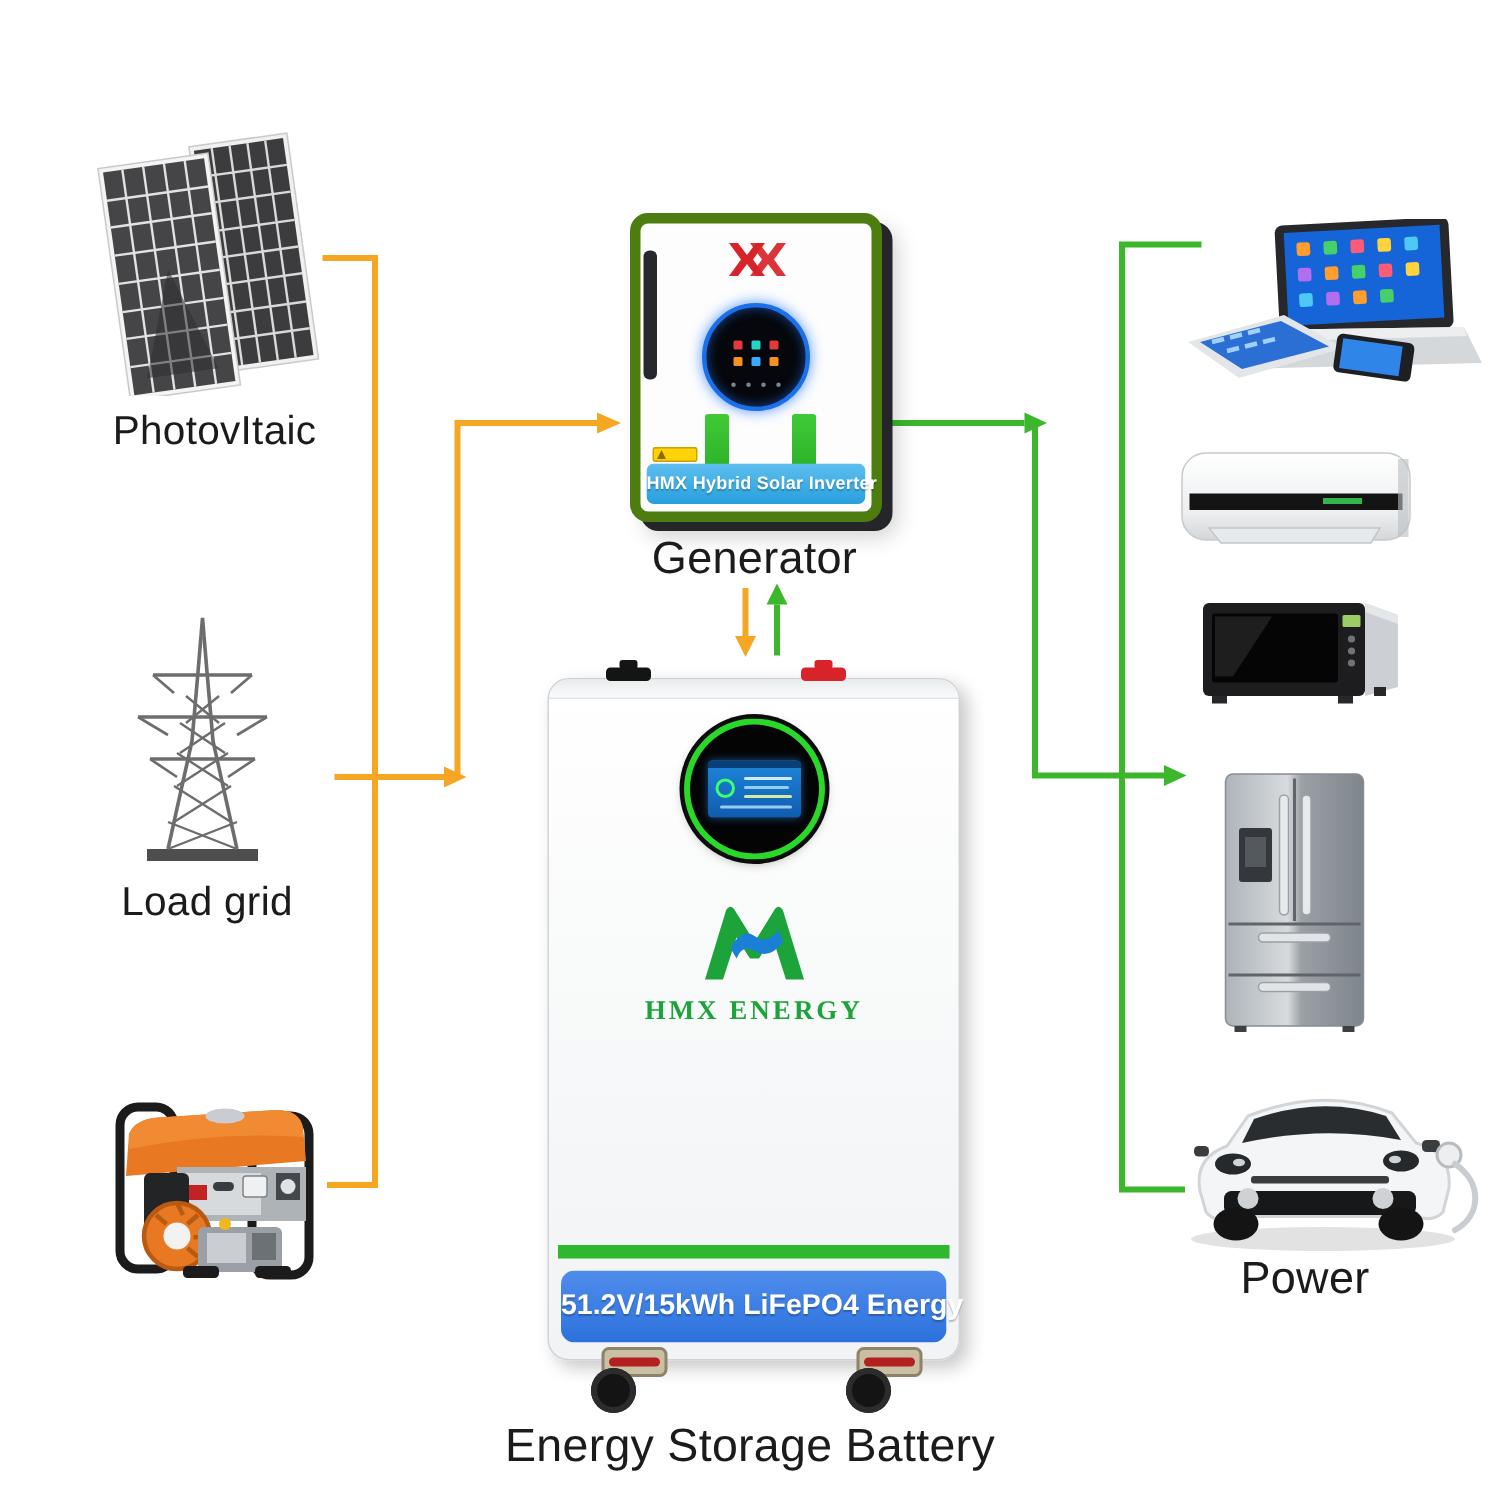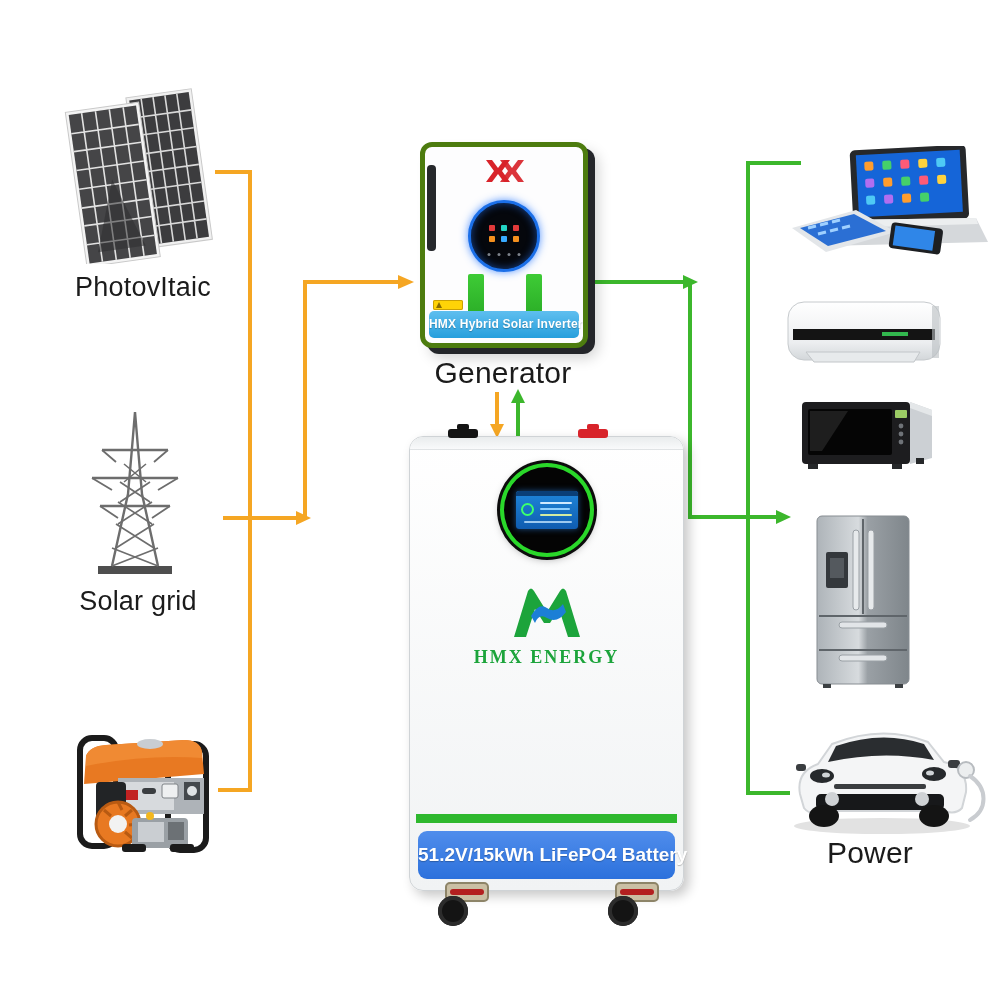--- a/index.html
+++ b/index.html
@@ -30,21 +30,21 @@
   .flow{fill:none;stroke-width:4px;}
   .flow.orange{stroke:var(--source-flow-orange);}
   .flow.green{stroke:var(--output-flow-green);}
   .head.orange{fill:var(--source-flow-orange);stroke:none;}
   .head.green{fill:var(--output-flow-green);stroke:none;}
 
   
   .inverter{
     left:420px;top:142px;width:168px;height:206px;background:#fdfdfe;
     border-radius:12px;box-shadow:7px 6px 0 0 #24262a,10px 10px 14px rgba(0,0,0,.18);
-    border:5px solid #4d7c0f;
+    border:7px solid #4d7c0f;
   }
   .inv-vent{position:absolute;left:2px;top:18px;width:9px;height:86px;background:#26282c;border-radius:4px;}
   .inv-logo{position:absolute;left:50%;top:12px;transform:translateX(-50%);}
   .inv-display{
     position:absolute;left:50%;top:53px;transform:translateX(-50%);
     width:72px;height:72px;border-radius:50%;background:#05070c;
     border:3px solid #1b6fe8;box-shadow:0 0 9px rgba(40,120,255,.8),inset 0 0 8px rgba(40,120,255,.55);
   }
   .ind-row{position:absolute;left:50%;transform:translateX(-50%);display:flex;gap:6px;}
   .ind-row.r1{top:22px;} .ind-row.r2{top:33px;}
@@ -63,22 +63,22 @@
   }
   .inv-warning{
     position:absolute;left:8px;bottom:33px;width:30px;height:10px;background:#ffd307;
     border-radius:2px;box-shadow:inset 0 0 0 1px #caa004;
   }
   .inv-warning i{position:absolute;left:3px;top:2px;width:6px;height:6px;background:#8a6d00;
     clip-path:polygon(50% 0,100% 100%,0 100%);}
 
   
   .battery{
-    left:365px;top:436px;width:275px;height:455px;background:linear-gradient(#ffffff,#f1f3f4);
-    border-radius:14px;border:1px solid #cfd3d6;box-shadow:5px 5px 12px rgba(0,0,0,.22);margin-left:44px;
+    left:365px;top:452px;width:275px;height:455px;background:linear-gradient(#ffffff,#f1f3f4);
+    border-radius:14px;border:1px solid #cfd3d6;box-shadow:5px 5px 12px rgba(0,0,0,.22);
   }
   .battery::before{content:'';position:absolute;top:0;left:0;right:0;height:12px;
     background:linear-gradient(#e9eced,#f9fafb);border-radius:13px 13px 0 0;border-bottom:1px solid #e0e3e5;}
   .terminal{position:absolute;top:-8px;width:30px;height:9px;border-radius:3px;}
   .terminal::after{content:'';position:absolute;top:-5px;left:9px;width:12px;height:6px;border-radius:2px;background:inherit;}
   .terminal.neg{left:38px;background:#141414;}
   .terminal.pos{left:168px;background:#d8232a;}
   .bat-display{
     position:absolute;left:50%;top:26px;transform:translateX(-50%);
     width:94px;height:94px;border-radius:50%;background:#040404;
@@ -169,21 +169,21 @@
   <svg class="icon" style="left:72px;top:398px;width:126px;height:182px;" viewBox="0 0 126 182" fill="none" stroke="#6d6d6d" stroke-width="2.4">
     <rect x="26" y="168" width="74" height="8" fill="#4e4e4e" stroke="none"></rect>
     <path d="M40,168 L56,96 L60,50 L62,26"></path>
     <path d="M86,168 L70,96 L66,50 L64,26"></path>
     <path d="M62,26 L63,14 L64,26"></path>
     <path d="M30,52 H96 M20,80 H106 M28,108 H98"></path>
     <path d="M30,52 L44,64 M96,52 L82,64 M20,80 L40,92 M106,80 L86,92 M28,108 L46,120 M98,108 L80,120" stroke-width="1.8"></path>
     <path d="M44,150 L82,126 M82,150 L44,126 M46,126 L80,104 M80,126 L46,104 M48,104 L78,84 M78,104 L48,84 M52,84 L74,66 M74,84 L52,66" stroke-width="1.6"></path>
     <path d="M40,168 L86,150 M86,168 L40,150" stroke-width="1.6"></path>
   </svg>
-  <div class="label" style="left:33px;top:586px;width:210px;">Solar grid</div>
+  <div class="label" style="left:33px;top:586px;width:210px;">Load grid</div>
 
   <svg class="icon" style="left:66px;top:726px;width:152px;height:132px;" viewBox="0 0 152 132">
     <g fill="none" stroke="#1b1b1b" stroke-width="6" stroke-linejoin="round">
       <rect x="14" y="12" width="36" height="108" rx="12"></rect>
       <rect x="102" y="18" width="38" height="106" rx="12"></rect>
     </g>
     <path d="M20,30 Q24,20 40,19 L118,14 Q134,14 136,26 L138,48 L18,58 Z" fill="#e87922"></path>
     <path d="M20,30 Q24,20 40,19 L118,14 Q134,14 136,26 L136,32 Q80,28 20,40 Z" fill="#f08a33"></path>
     <ellipse cx="84" cy="18" rx="13" ry="5" fill="#c9cdd1"></ellipse>
     <rect x="52" y="52" width="86" height="36" fill="#aeb3b8"></rect>
@@ -251,32 +251,33 @@
           <div class="row c"></div>
           <div class="row d"></div>
       </div>
     </div>
     <svg class="bat-logo" width="70" height="58" viewBox="0 0 70 58">
       <path fill="var(--brand-green)" d="M2,52 L16,6 Q19,1 22,6 L35,27 L48,6 Q51,1 54,6 L68,52 L56,52 L47,24 L38,38 L32,38 L23,24 L14,52 Z"></path>
       <path fill="#1C7FD6" d="M19,31 Q27,17 35,23 Q43,29 51,19 L54,27 Q45,39 35,33 Q27,28 23,38 Z"></path>
     </svg>
     <div class="bat-brand">HMX ENERGY</div>
     <div class="bat-stripe"></div>
-    <div class="bat-banner">51.2V/15kWh LiFePO4 Battery</div>
+    <div class="bat-banner">51.2V/15kWh LiFePO4 Energy</div>
     <div class="wheel l">
       <div class="bracket"></div>
         <div class="band"></div>
         <div class="tire"></div>
     </div>
     <div class="wheel r">
       <div class="bracket"></div>
         <div class="band"></div>
         <div class="tire"></div>
     </div>
   </div>
+  <div class="label bigger" style="left:300px;top:946px;width:400px;">Energy Storage Battery</div>
 
   <svg class="icon" style="left:790px;top:146px;width:200px;height:118px;" viewBox="0 0 200 118">
     <g transform="rotate(-3 110 50)">
       <rect x="62" y="2" width="116" height="74" rx="5" fill="#26282b"></rect>
       <rect x="68" y="7" width="104" height="62" fill="#1565d8"></rect>
       <g fill="#fff">
         <rect x="76" y="14" width="9" height="9" rx="2" fill="#ff9d2e"></rect>
           <rect x="94" y="14" width="9" height="9" rx="2" fill="#45d06a"></rect>
           <rect x="112" y="14" width="9" height="9" rx="2" fill="#ff5b77"></rect>
           <rect x="130" y="14" width="9" height="9" rx="2" fill="#ffd23e"></rect>

